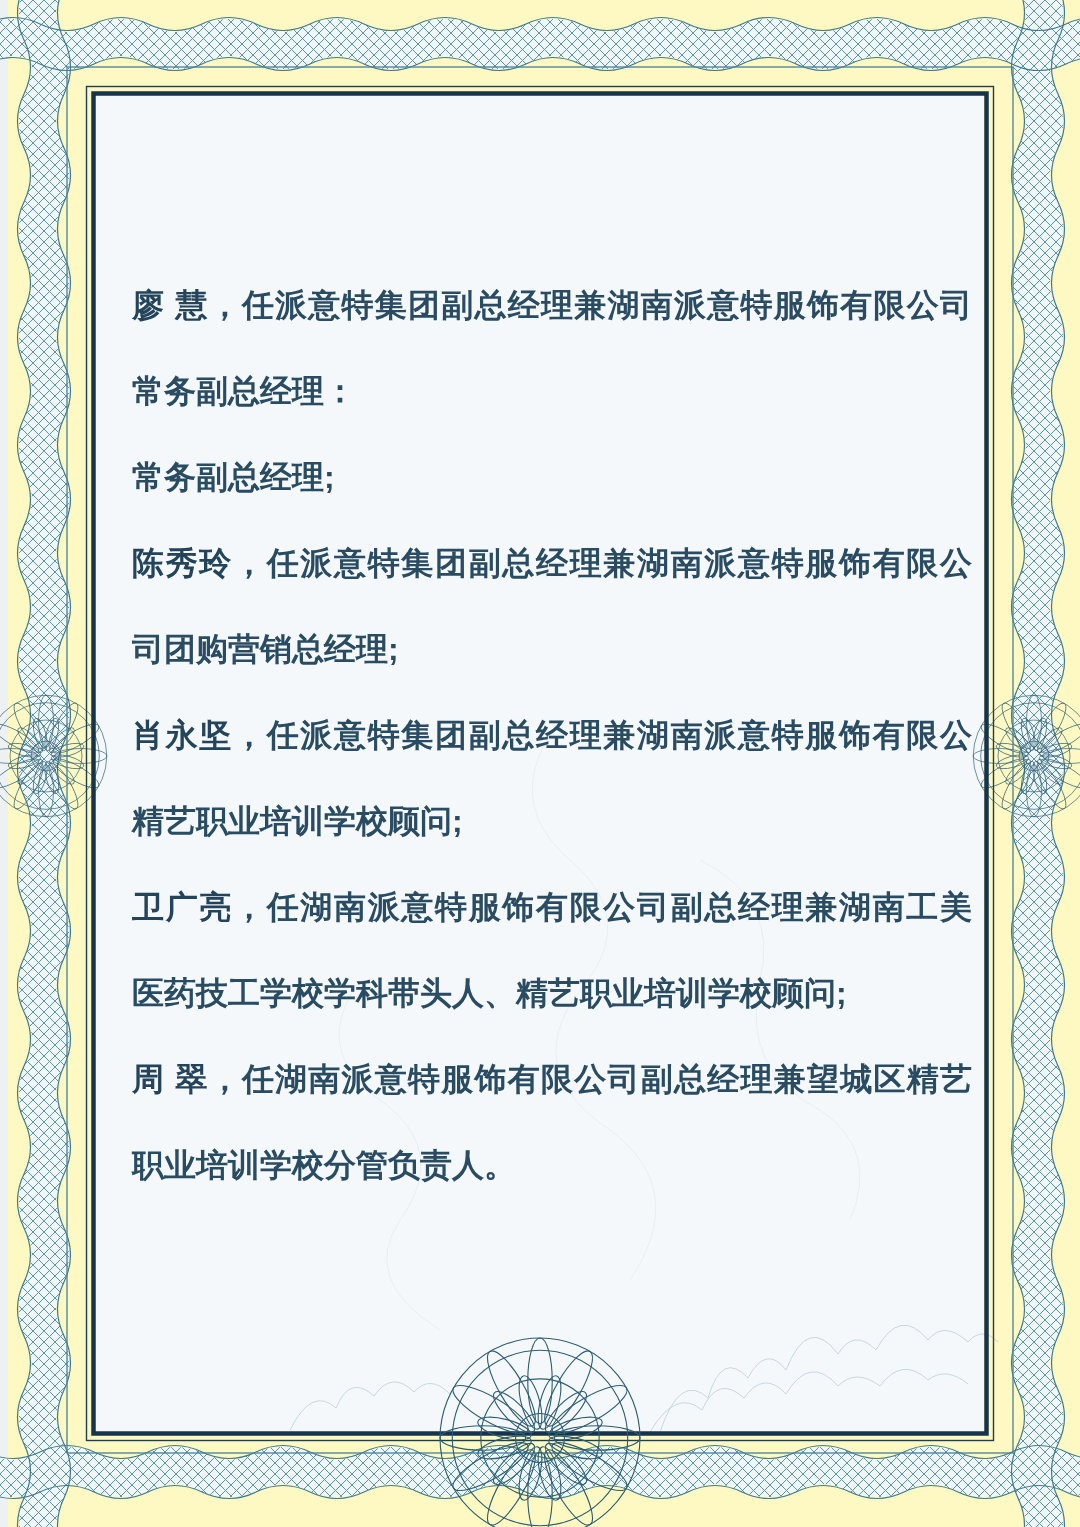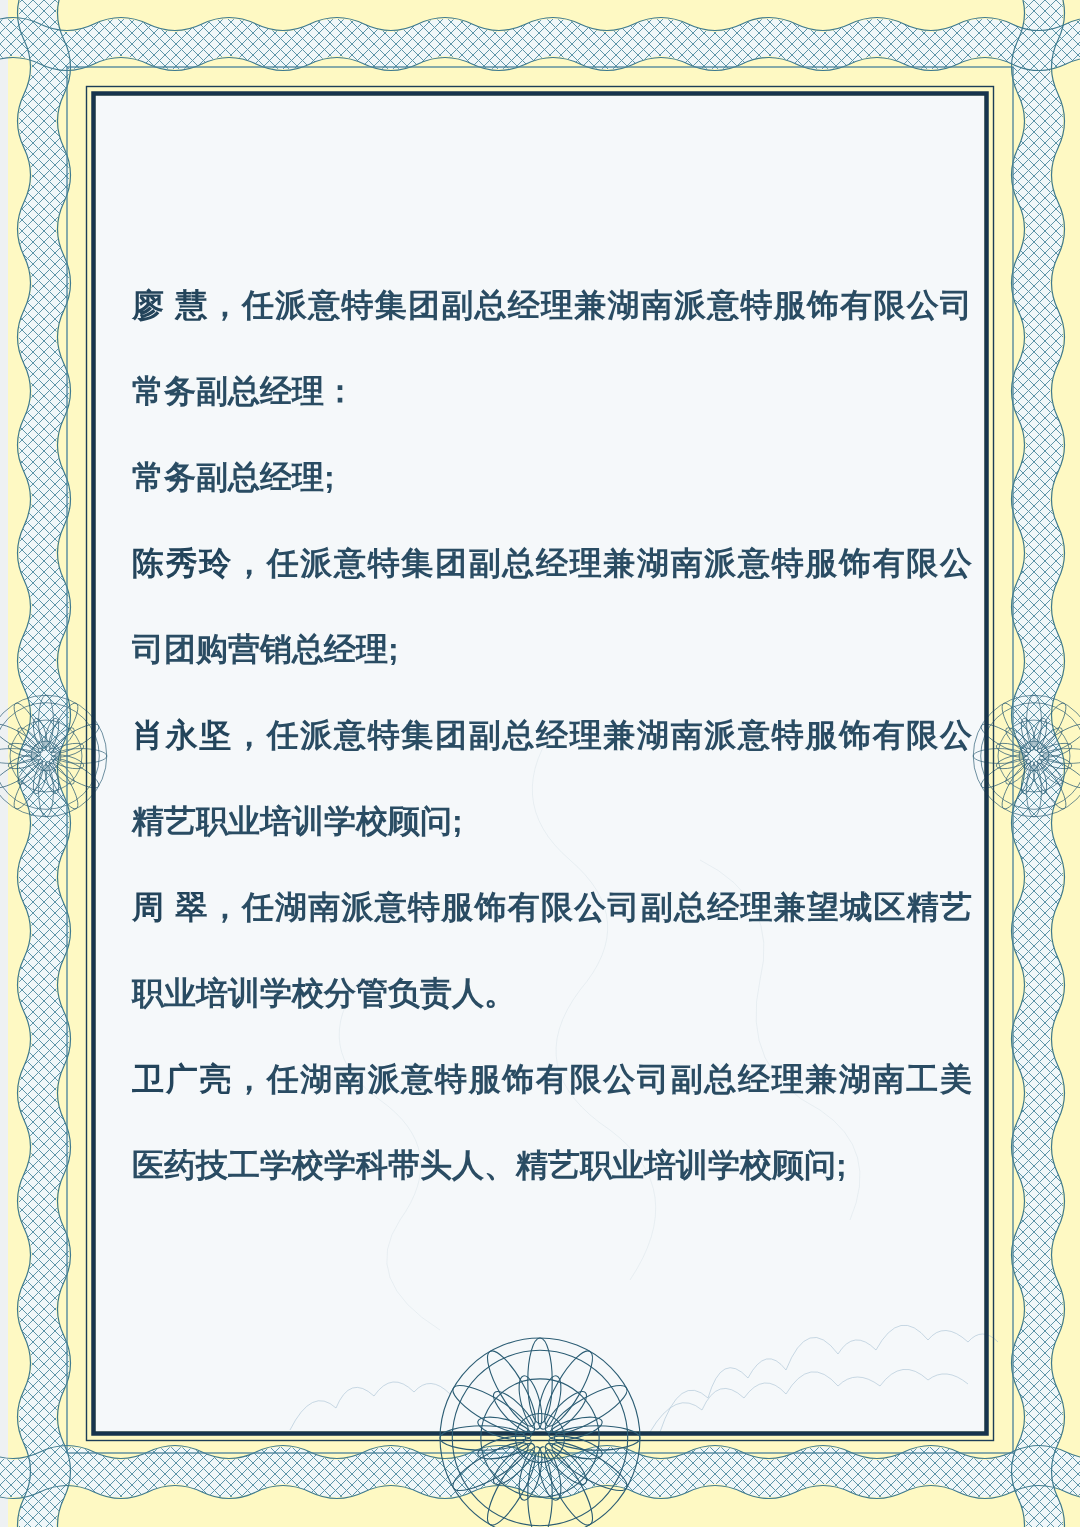--- a/index.html
+++ b/index.html
@@ -158,23 +158,23 @@
       <div class="line just"><span class="name">陈秀玲</span><span>，</span><span>任派意特集团副总经理兼湖南派意特服饰有限公</span></div>
       <div class="line">司团购营销总经理;</div>
     </div>
 
     <div class="para">
       <div class="line just"><span class="name">肖永坚</span><span>，</span><span>任派意特集团副总经理兼湖南派意特服饰有限公</span></div>
       <div class="line">精艺职业培训学校顾问;</div>
     </div>
 
     <div class="para">
-      <div class="line just"><span class="name">周 翠</span><span>，</span><span>任湖南派意特服饰有限公司副总经理兼望城区精艺</span></div>
-      <div class="line">职业培训学校分管负责人。</div>
+      <div class="line just"><span class="name">卫广亮</span><span>，</span><span>任湖南派意特服饰有限公司副总经理兼湖南工美</span></div>
+      <div class="line">医药技工学校学科带头人、精艺职业培训学校顾问;</div>
     </div>
 
     <div class="para">
-      <div class="line just"><span class="name">卫广亮</span><span>，</span><span>任湖南派意特服饰有限公司副总经理兼湖南工美</span></div>
-      <div class="line">医药技工学校学科带头人、精艺职业培训学校顾问;</div>
+      <div class="line just"><span class="name">周 翠</span><span>，</span><span>任湖南派意特服饰有限公司副总经理兼望城区精艺</span></div>
+      <div class="line">职业培训学校分管负责人。</div>
     </div>
 
   </div>
 </div>
 
 </body></html>

